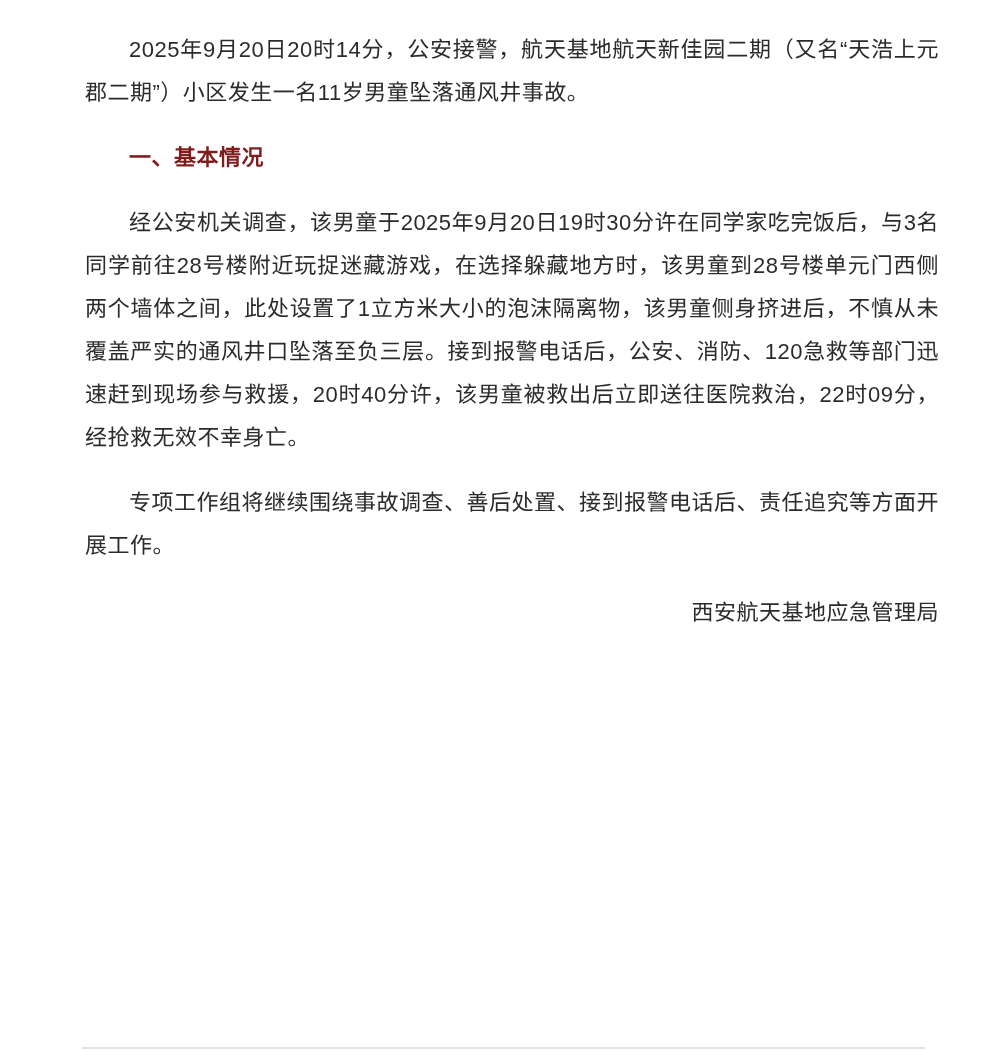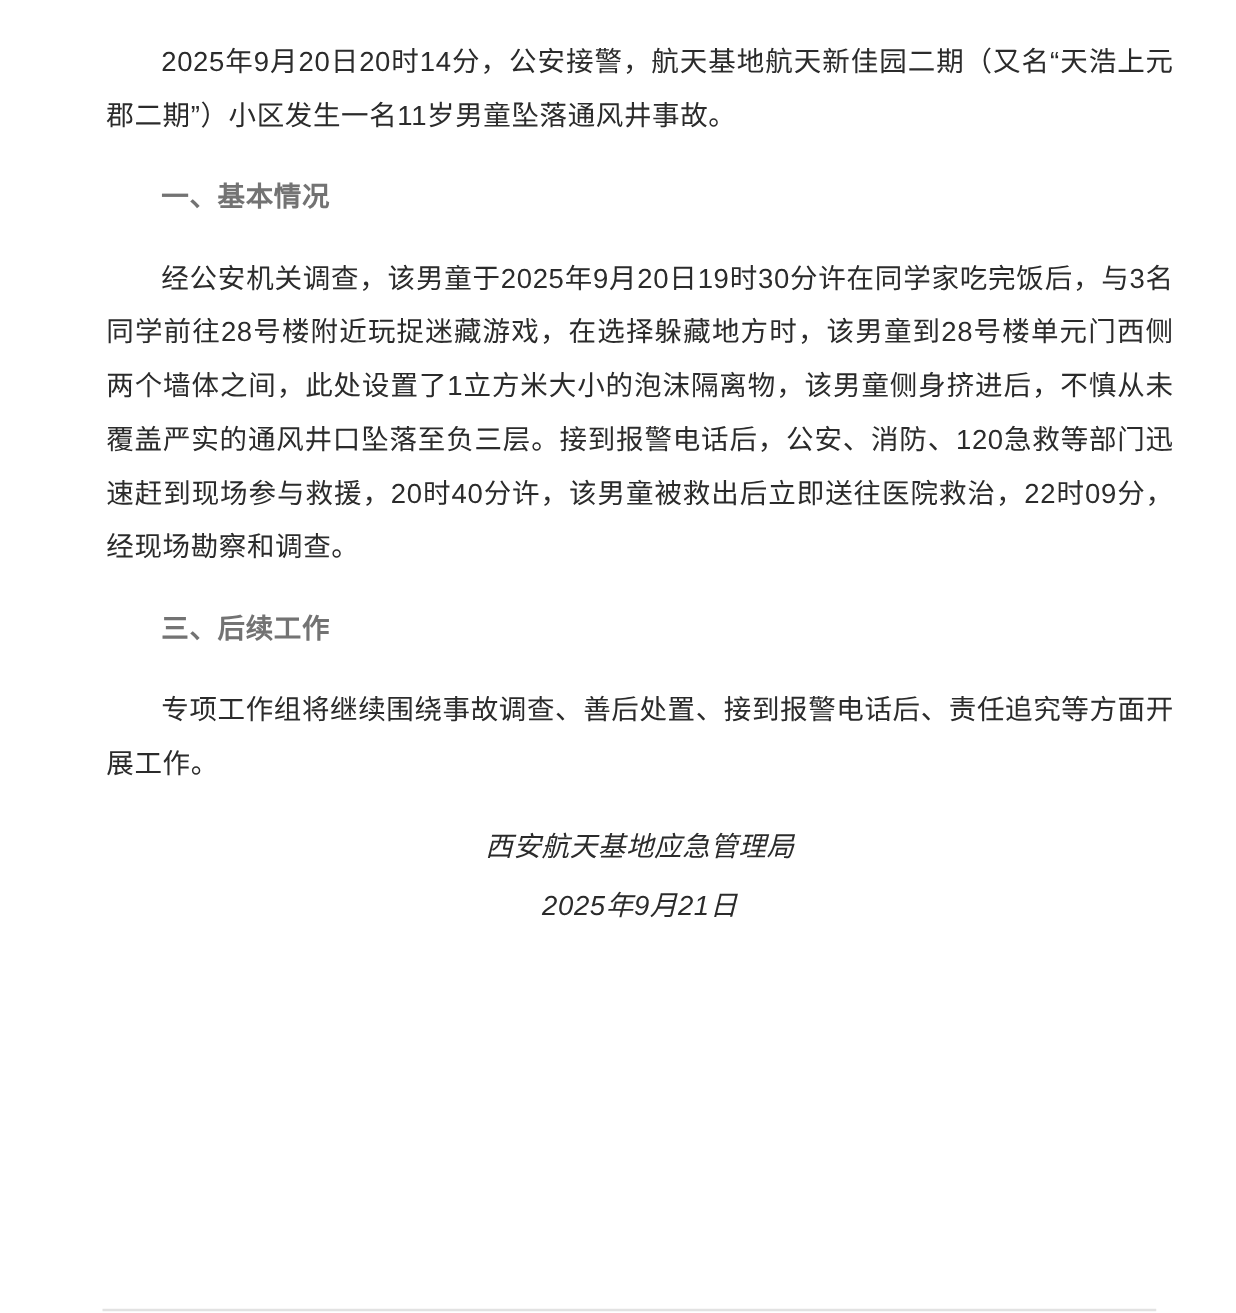--- a/index.html
+++ b/index.html
@@ -26,27 +26,26 @@
   }
   .para {
     margin: 0 0 22px 0;
     text-indent: 2em;
   }
   .section-heading {
     margin: 0 0 22px 0;
     font-size: 22px;
     line-height: 43px;
     font-weight: bold;
-    color: #737373;
+    color: #7f1d1d;
     text-indent: 2em;
   }
   .sign-block {
     margin-top: 24px;
-    text-align: center;
-    font-style: italic;
+    text-align: right;
   }
   .sign-line {
     line-height: 43px;
   }
   .date-line {
     line-height: 43px;
     margin-top: 4px;
   }
   .bottom-divider {
     position: absolute;
@@ -59,28 +58,26 @@
 </style>
 </head>
 <body>
 
 <div class="article">
 
   <p class="para">2025年9月20日20时14分，公安接警，航天基地航天新佳园二期（又名“天浩上元郡二期”）小区发生一名11岁男童坠落通风井事故。</p>
 
   <h2 class="section-heading">一、基本情况</h2>
 
-  <p class="para">经公安机关调查，该男童于2025年9月20日19时30分许在同学家吃完饭后，与3名同学前往28号楼附近玩捉迷藏游戏，在选择躲藏地方时，该男童到28号楼单元门西侧两个墙体之间，此处设置了1立方米大小的泡沫隔离物，该男童侧身挤进后，不慎从未覆盖严实的通风井口坠落至负三层。接到报警电话后，公安、消防、120急救等部门迅速赶到现场参与救援，20时40分许，该男童被救出后立即送往医院救治，22时09分，经现场勘察和调查。</p>
+  <p class="para">经公安机关调查，该男童于2025年9月20日19时30分许在同学家吃完饭后，与3名同学前往28号楼附近玩捉迷藏游戏，在选择躲藏地方时，该男童到28号楼单元门西侧两个墙体之间，此处设置了1立方米大小的泡沫隔离物，该男童侧身挤进后，不慎从未覆盖严实的通风井口坠落至负三层。接到报警电话后，公安、消防、120急救等部门迅速赶到现场参与救援，20时40分许，该男童被救出后立即送往医院救治，22时09分，经抢救无效不幸身亡。</p>
 
 
 
-  <h2 class="section-heading">三、后续工作</h2>
 
   <p class="para">专项工作组将继续围绕事故调查、善后处置、接到报警电话后、责任追究等方面开展工作。</p>
 
   <div class="sign-block">
     <div class="sign-line">西安航天基地应急管理局</div>
-    <div class="date-line">2025年9月21日</div>
   </div>
 
 </div>
 
 <div class="bottom-divider"></div>
 
 </body></html>

